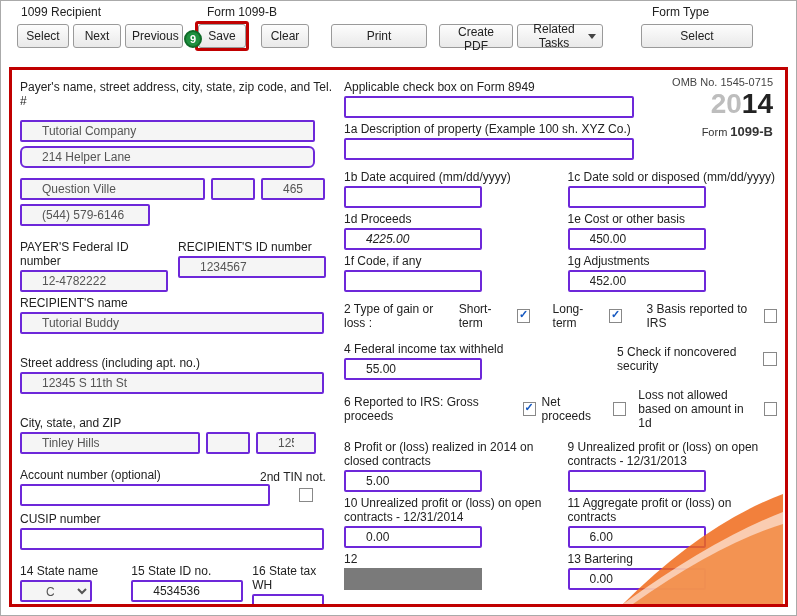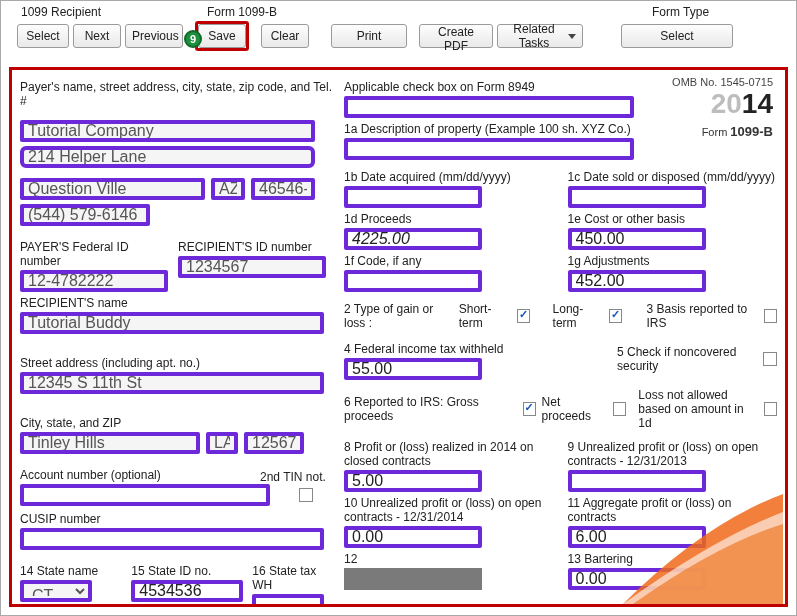--- a/index.html
+++ b/index.html
@@ -48,21 +48,21 @@
     font-size: 12px;
     padding: 0 6px;
     cursor: pointer;
     color: #222;
   }
   .btn.w-select { width: 52px; }
   .btn.w-next { width: 48px; text-align: center; }
   .btn.w-prev { width: 58px; }
   .btn.w-save { width: 48px; }
   .btn.w-clear { width: 48px; }
-  .btn.w-print { width: 76px; }
+  .btn.w-print { width: 96px; }
   .btn.w-pdf { width: 74px; }
   .btn.w-related { width: 86px; display:flex;align-items:center;justify-content:center;gap:2px;}
   .btn.w-select2 { width: 112px; }
   .save-wrap {
     position: relative;
     border: 3px solid #c00000;
     border-radius: 3px;
     padding: 0;
     display: inline-flex;
   }
@@ -109,24 +109,24 @@
   .col-right { flex: 1; position: relative; }
   label.fld-label {
     display:block;
     font-size: 12px;
     color: #222;
     margin-top: 4px;
     margin-bottom: 2px;
   }
   input.txt, select.txt {
     height: 22px;
-    border: 4px solid #6d28d9;
+    border: 2px solid #6d28d9;
     background: #f5f5f5;
-    font-size: 16px;
-    padding: 2px 4px;
+    font-size: 12px;
+    padding: 2px 20px;
     color: #555;
     border-radius: 2px;
   }
   input.txt.white { background:#fff; color:#222; }
   .row { display:flex; gap:6px; }
   .row > * { }
   .spacer { height: 10px; }
   .spacer-lg { height: 18px; }
   .chk {
     width: 14px; height:14px; border:1px solid #888; background:#fff; display:inline-block;vertical-align:middle;

